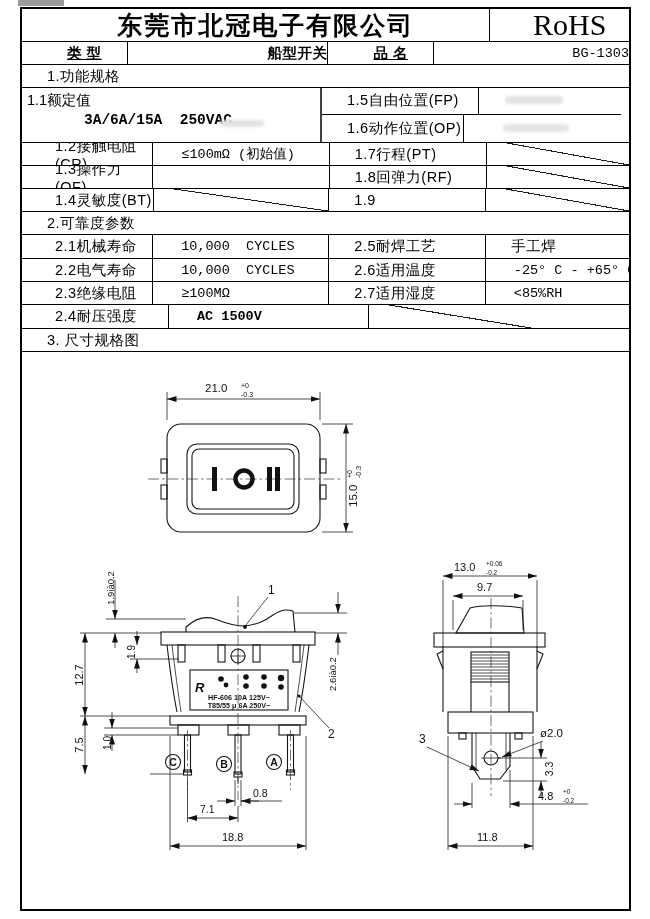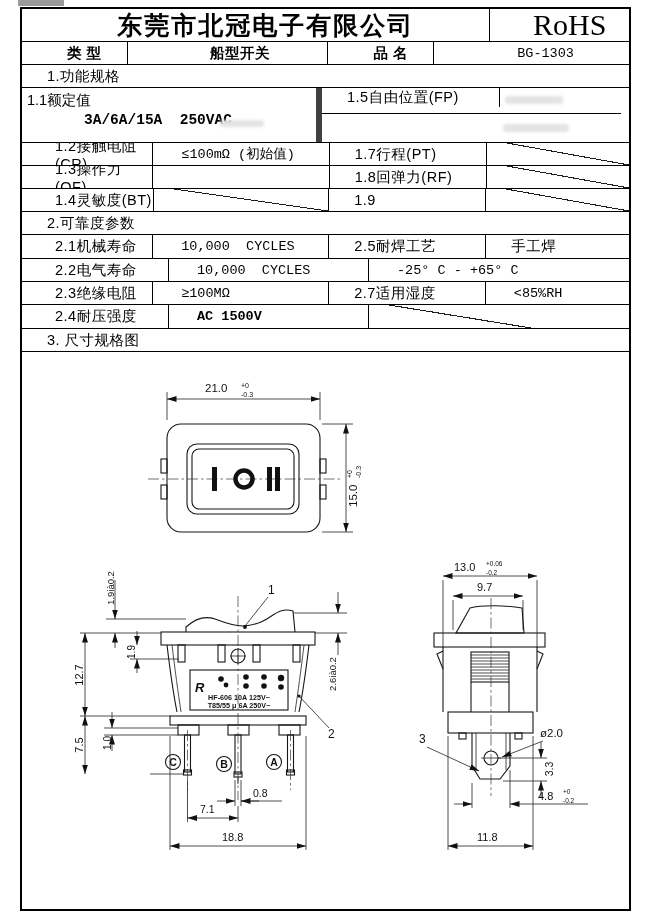--- a/index.html
+++ b/index.html
@@ -13,47 +13,47 @@
   .frame{
     position:absolute;left:20px;top:7px;width:611px;height:904px;
     border:2px solid #000;background:#fff;
   }
   .row{display:flex;border-bottom:1px solid #000;}
   .cell{border-right:1px solid #000;display:flex;align-items:center;overflow:hidden;margin-left:20px;}
   .cell.last{border-right:none;}
   .lab{padding-left:5px;font-size:14.5px;letter-spacing:0.5px;}
   .val{padding-left:8px;font-family:"Liberation Mono","DejaVu Sans Mono",monospace;
        font-size:13.5px;white-space:pre;}
-  .center{justify-content:center;padding-left:0;}
+  .center{justify-content:center;padding-left:0;text-decoration:underline;}
   
   .hdr{height:33px;}
   .company{width:480px;font-size:25px;font-weight:600;letter-spacing:2px;justify-content:center;}
   .rohs{width:127px;font-family:"Liberation Serif","DejaVu Serif",serif;
         font-size:30px;justify-content:center;}
   
   .trow{height:23px;}
   .t1{width:99px;}.t2{width:208px;}.t3{width:99px;text-align:right;}.t4{width:201px;}
-  .t2 span,.t4 span{width:100%;text-align:center;}
+  .t2 span,.t4 span{width:100%;text-align:right;}
   .boldcn{font-weight:700;}
   
   .sec{height:23px;}
   .sec .cell{width:607px;border-right:none;}
   
   .srow{height:23px;}
   .h24{height:24px;}
   .c1{width:127px;padding-left:13px;}.c2{width:180px;}.c3{width:158px;}.c4{width:142px;}
   
   .block{height:55px;display:flex;border-bottom:1px solid #000;}
-  .bigcell{width:300px;border-right:6px solid #404040;display:flex;flex-direction:column;
+  .bigcell{width:300px;border-right:2px solid #404040;display:flex;flex-direction:column;
            justify-content:flex-start;padding-top:3px;}
   .bigcell .l1{font-size:14.5px;padding-left:5px;}
   .bigcell .l2{font-family:"Liberation Mono","DejaVu Sans Mono",monospace;
                font-size:14.5px;font-weight:600;padding-left:62px;margin-top:2px;white-space:pre;}
   .rstack{width:299px;display:flex;flex-direction:column;}
-  .rstack .rr{display:flex;height:27px;flex-direction:column;}
+  .rstack .rr{display:flex;height:27px;}
   .rstack .rr1{border-bottom:1px solid #000;height:27px;}
   .rstack .rr2{height:28px;gap:29px;}
   .rc3{width:158px;border-right:1px solid #000;}
   .rc4{width:141px;border-right:none;}
   
   .slash{
     background-image:linear-gradient(to top right,
       transparent 48.8%, #1c1c1c 48.8%, #1c1c1c 51.2%, transparent 51.2%);
   }
   .mono-b{font-weight:700;}
@@ -140,20 +140,21 @@
   <div class="row srow h24">
     <div class="cell c1 lab">2.1机械寿命</div>
     <div class="cell c2 val">10,000  CYCLES</div>
     <div class="cell c3 lab">2.5耐焊工艺</div>
     <div class="cell c4 last lab">手工焊</div>
   </div>
 
   <div class="row srow">
     <div class="cell c1 lab">2.2电气寿命</div>
     <div class="cell c2 val">10,000  CYCLES</div>
+    <div class="cell c3 lab">2.6适用温度</div>
     <div class="cell c4 last val">-25° C - +65° C</div>
   </div>
 
   <div class="row srow">
     <div class="cell c1 lab">2.3绝缘电阻</div>
     <div class="cell c2 val">≥100MΩ</div>
     <div class="cell c3 lab">2.7适用湿度</div>
     <div class="cell c4 last val">&lt;85%RH</div>
   </div>
 

